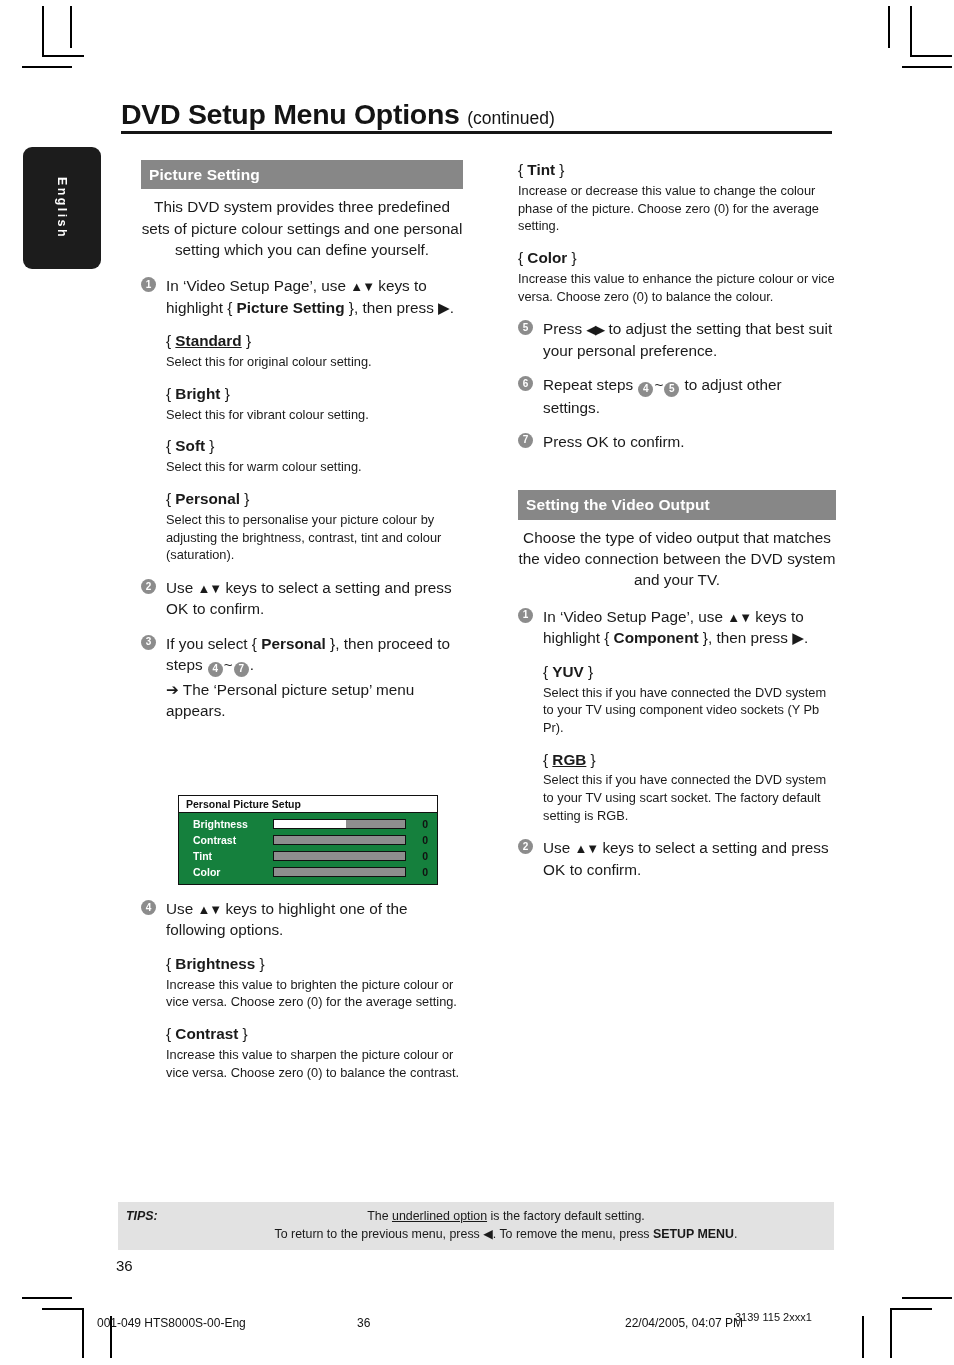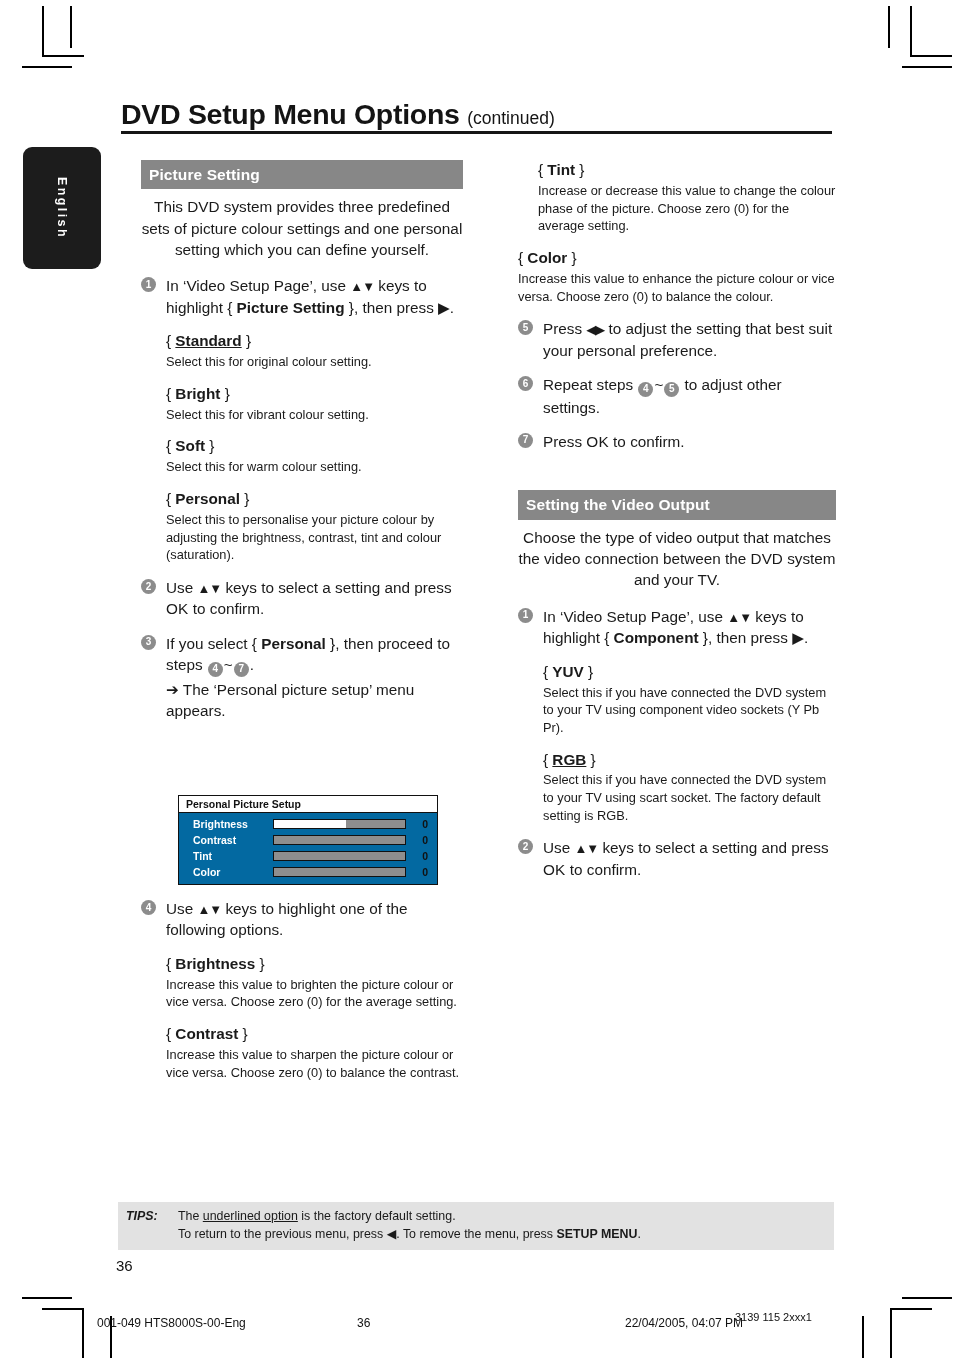--- a/index.html
+++ b/index.html
@@ -51,21 +51,21 @@
   .opt-title{font-size:15.3px;margin-bottom:1px;}
   .opt-title b{font-weight:bold;}
   .opt-title u{text-decoration:underline;}
   .opt-desc{font-size:12.8px;line-height:1.38;margin:0;}
   .arrow-note{padding-left:0;margin-top:2px;font-size:15.3px;line-height:1.40;}
   b.ok{font-weight:normal;letter-spacing:.2px;}
   .nav{letter-spacing:-1px;font-size:13px;}
   
   #osd{
     position:absolute;left:178px;top:795px;width:258px;
-    border:1.5px solid #111;background:#0369a1;
+    border:1.5px solid #111;background:#15803d;
     font-family:"Liberation Sans", sans-serif;
   }
   #osd .osd-title{
     background:#ffffff;color:#111;font-weight:bold;font-size:10.5px;
     padding:2px 0 2px 7px;border-bottom:1.5px solid #111;
   }
   #osd .rows{padding:3px 6px 4px 6px;}
   #osd .row{display:flex;align-items:center;height:16px;}
   #osd .rlabel{width:88px;color:#ffffff;font-weight:bold;font-size:10.5px;padding-left:8px;box-sizing:border-box;}
   #osd .bar{
@@ -74,21 +74,21 @@
   }
   #osd .bar .fill{position:absolute;left:0;top:0;bottom:0;background:#ffffff;}
   #osd .rval{width:22px;text-align:right;color:#111;font-weight:bold;font-size:10.5px;padding-right:3px;}
   
   #tips{
     position:absolute;left:118px;top:1202px;width:716px;
     background:#e2e2e2;padding:6px 0 7px 0;
   }
   #tips .trow{display:flex;font-size:12.4px;line-height:1.42;}
   #tips .tlabel{width:60px;padding-left:8px;font-style:italic;font-weight:bold;box-sizing:border-box;}
-  #tips .tbody{flex:1;}
+  #tips .tbody{flex:1;text-align:center;}
   #tips u{text-decoration:underline;}
   
   #page-number{position:absolute;left:116px;top:1257px;font-size:15px;color:#111;}
   .pf{position:absolute;top:1316px;font-size:12px;color:#111;white-space:nowrap;}
   #pf-file{left:97px;}
   #pf-page{left:357px;}
   #pf-date{left:625px;}
   #pf-code{left:735px;top:1311px;font-size:11px;}
 </style>
 </head>
@@ -218,21 +218,21 @@
   </div>
 
   <div class="sub">
     <div class="opt-title">{&nbsp;<b>Contrast</b>&nbsp;}</div>
     <p class="opt-desc">Increase this value to sharpen the picture colour or vice versa.  Choose zero (0) to balance the contrast.</p>
   </div>
 </div>
 
 <div class="col" id="col-right">
 
-  <div class="sub" style="padding-left:0;margin-left:20px;">
+  <div class="sub" style="padding-left:0;">
     <div class="opt-title">{&nbsp;<b>Tint</b>&nbsp;}</div>
     <p class="opt-desc">Increase or decrease this value to change the colour phase of the picture.  Choose zero (0) for the average setting.</p>
   </div>
 
   <div class="sub" style="padding-left:0;">
     <div class="opt-title">{&nbsp;<b>Color</b>&nbsp;}</div>
     <p class="opt-desc">Increase this value to enhance the picture colour or vice versa. Choose zero (0) to balance the colour.</p>
   </div>
 
   <div class="step">

